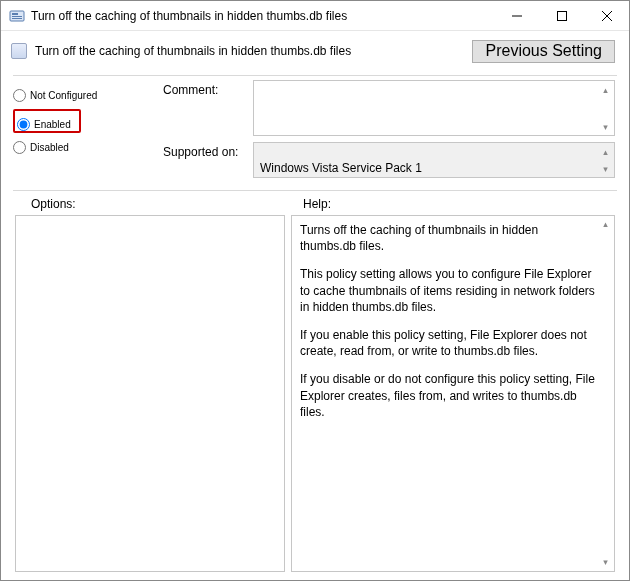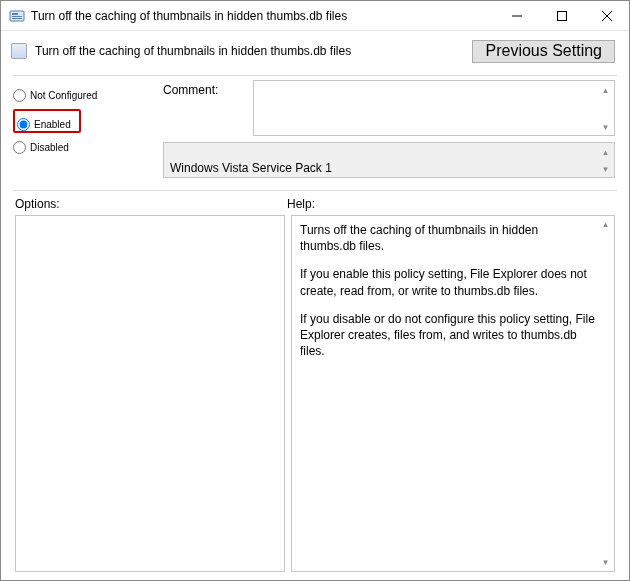--- a/index.html
+++ b/index.html
@@ -121,20 +121,21 @@
     width: 15px; height: 15px;
     display: flex; align-items: center; justify-content: center;
     color: #888; font-size: 9px;
     background: transparent;
   }
 
   
   .panes-labels {
     display: flex;
     padding: 6px 26px 4px 14px;
+    margin-left: 16px;
   }
   .panes-labels .ol { width: 272px; }
   .panes {
     display: flex;
     padding: 0 14px 0 14px;
     gap: 6px;
   }
   .pane {
     border: 1px solid #c6c6c6;
     background: #fff;
@@ -223,20 +224,21 @@
       <span class="lab">Comment:</span>
       <div class="comment-box">
         <span></span>
         <div class="scroll-arrows">
           <span>▴</span>
           <span>▾</span>
         </div>
       </div>
     </div>
     <div class="frow">
+      <span class="lab">Supported on:</span>
       <div class="supported-box">
         <span>Windows Vista Service Pack 1</span>
         <div class="scroll-arrows">
           <span>▴</span>
           <span>▾</span>
         </div>
       </div>
     </div>
   </div>
 </div>
@@ -247,20 +249,21 @@
   <span class="ol">Options:</span>
   <span>Help:</span>
 </div>
 
 <div class="panes">
   <div class="pane options">
     <span></span>
   </div>
   <div class="pane help">
     <p>Turns off the caching of thumbnails in hidden thumbs.db files.</p>
+    <p>This policy setting allows you to configure File Explorer to cache thumbnails of items residing in network folders in hidden thumbs.db files.</p>
     <p>If you enable this policy setting, File Explorer does not create, read from, or write to thumbs.db files.</p>
     <p>If you disable or do not configure this policy setting, File Explorer creates, files from, and writes to thumbs.db files.</p>
     <div class="scroll-arrows">
       <span>▴</span>
       <span>▾</span>
     </div>
   </div>
 </div>
 
 <div class="footer">

